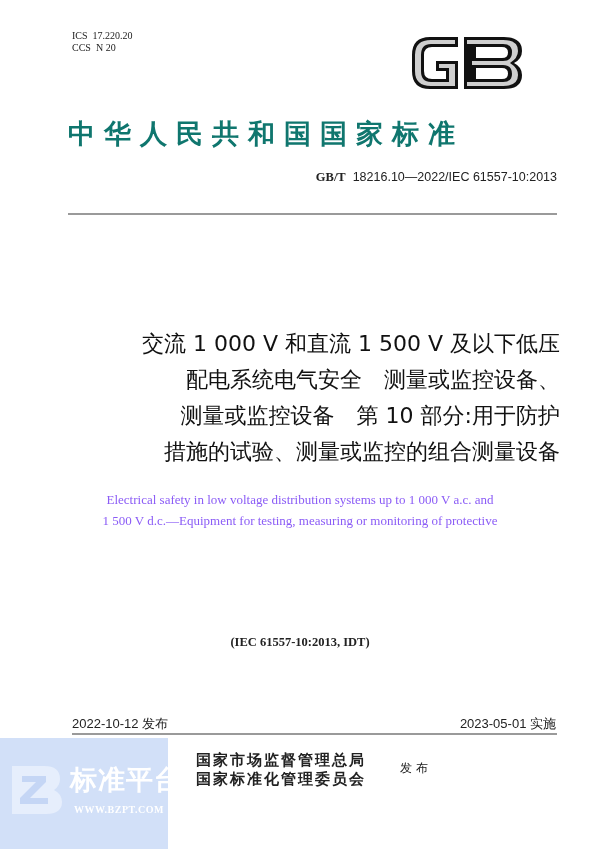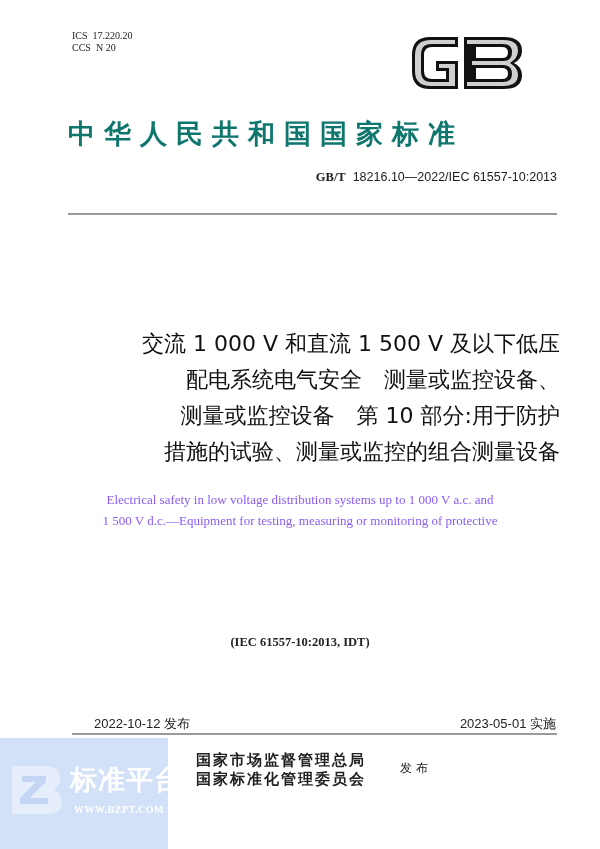--- a/index.html
+++ b/index.html
@@ -9,21 +9,21 @@
   .codes .lbl { font-weight: normal; }
   .gb-logo { left: 408px; top: 33px; width: 118px; height: 60px; }
   .national { left: 68px; top: 116px; width: 492px; font-family: "DejaVu Serif", serif; font-weight: bold; font-size: 27px; letter-spacing: 9px; color: #0f766e; white-space: nowrap; }
   .stdno { right: 43px; top: 170px; font-family: "Liberation Sans", sans-serif; font-size: 12.5px; color: #222; white-space: nowrap; }
   .stdno .b { font-family: "Liberation Serif", serif; font-weight: bold; }
   .rule { background: #9a9a9a; height: 2px; }
   .title-cn { left: 40px; top: 326px; width: 520px; text-align: right; font-family: "DejaVu Sans", sans-serif; font-size: 22px; line-height: 36px; color: #111; }
   .title-cn div { white-space: nowrap; }
   .title-en { left: 50px; top: 489px; width: 500px; text-align: center; font-family: "Liberation Serif", serif; font-weight: normal; font-size: 13px; line-height: 21px; color: #8b5cf6; }
   .idt { left: 0; width: 600px; top: 603px; text-align: center; font-family: "Liberation Serif", serif; font-weight: bold; font-size: 12.5px; color: #222; margin-top: 32px; }
-  .date-l { left: 72px; top: 715px; font-family: "Liberation Sans", sans-serif; font-size: 13px; color: #222; margin-left: 22px; }
+  .date-l { left: 72px; top: 715px; font-family: "Liberation Sans", sans-serif; font-size: 13px; color: #222; }
   .date-r { right: 44px; top: 715px; font-family: "Liberation Sans", sans-serif; font-size: 13px; color: #222; }
   .publisher { left: 196px; top: 751px; font-family: "DejaVu Serif", serif; font-weight: bold; font-size: 15px; line-height: 19px; letter-spacing: 2px; color: #222; }
   .publish-label { left: 400px; top: 760px; font-family: "DejaVu Sans", sans-serif; font-size: 12px; letter-spacing: 4px; color: #222; }
   .watermark { left: 0; top: 738px; width: 168px; height: 111px; background: #d2e0f8; }
   .wm-logo { left: 6px; top: 24px; width: 58px; height: 56px; }
   .wm-text { left: 70px; top: 24px; font-family: "DejaVu Sans", sans-serif; font-weight: bold; font-size: 27px; color: #ffffff; letter-spacing: 1px; white-space: nowrap; }
   .wm-url { left: 74px; top: 66px; font-family: "Liberation Serif", serif; font-weight: bold; font-size: 10px; color: #ffffff; letter-spacing: 0.5px; white-space: nowrap; }
 </style>
 </head>
 <body>

